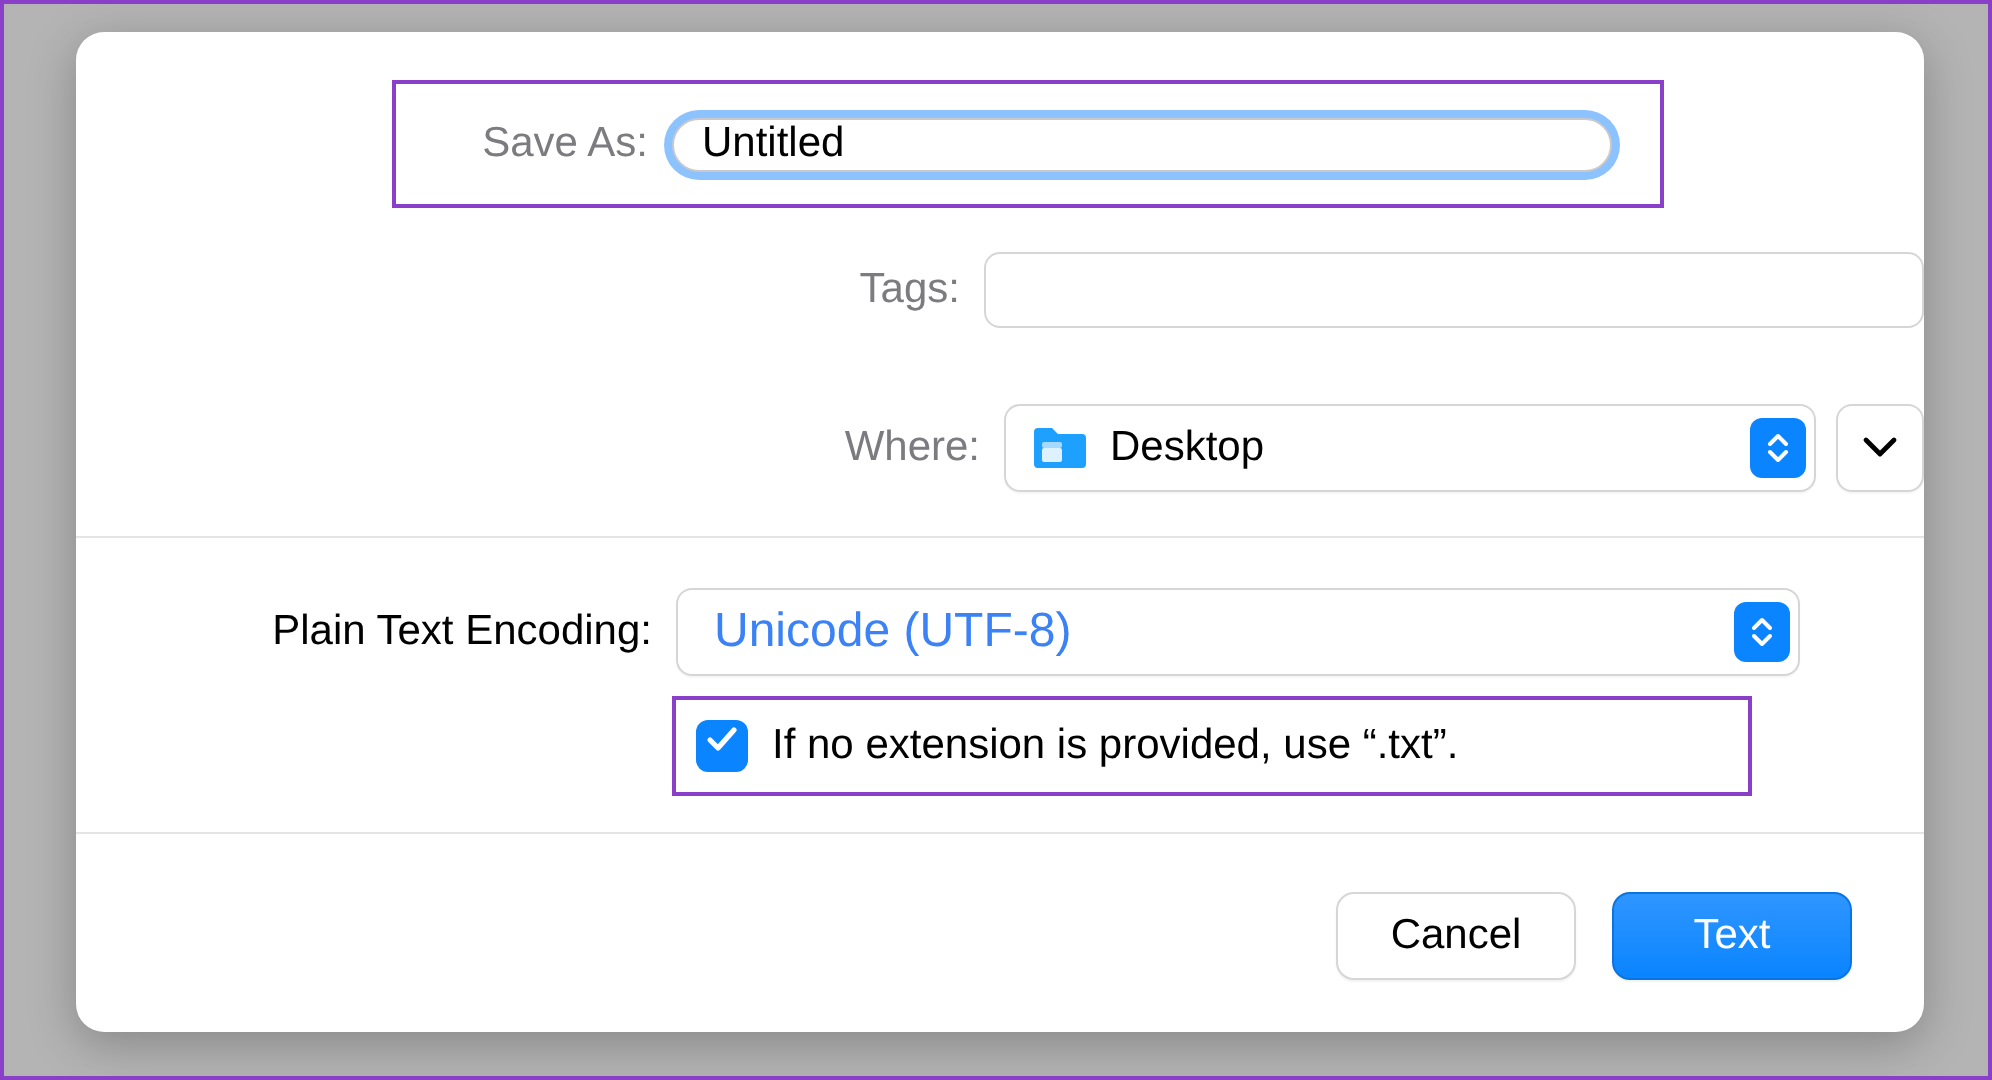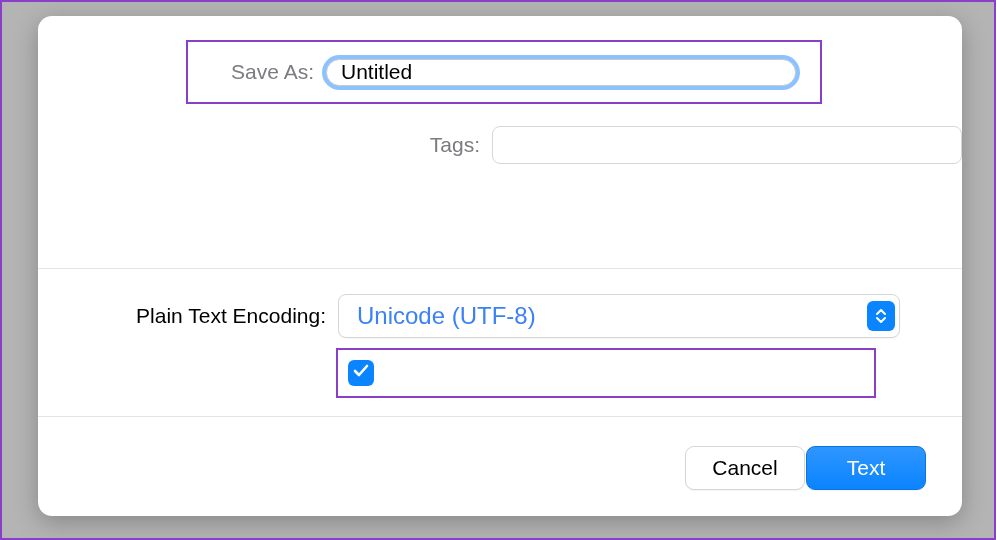--- a/index.html
+++ b/index.html
@@ -39,21 +39,21 @@
     color: #7b7b80;
     font-size: 21px;
   }
   .field-col {
     flex: 0 0 auto;
   }
 
   
   .saveas-hi {
     position: absolute;
-    left: 148px;
+    left: 158px;
     top: 24px;
     width: 636px;
     height: 64px;
     border: 2px solid #8a3fc9;
     background: #fff;
     z-index: 1;
     display: flex;
     align-items: center;
   }
   .saveas-hi .label-col { width: 138px; min-width: 138px; }
@@ -159,21 +159,21 @@
 
   
   .div2 { position: absolute; left: 0; right: 0; top: 400px; height: 1px; background: #e4e4e7; }
 
   
   .buttons {
     position: absolute;
     right: 36px;
     bottom: 26px;
     display: flex;
-    gap: 1px;
+    gap: 18px;
   }
   .btn {
     height: 44px;
     min-width: 120px;
     padding: 0 26px;
     border-radius: 9px;
     border: 1px solid #d6d6d9;
     background: #fff;
     font-size: 21px;
     display: flex; align-items: center; justify-content: center;
@@ -198,20 +198,48 @@
     </div>
   </div>
 
   <div class="row tags-row">
     <div class="label-col">Tags:</div>
     <div class="field-col">
       <input class="text-input" type="text" value="" style="">
     </div>
   </div>
 
+  <div class="row where-row">
+    <div class="label-col">Where:</div>
+    <div class="field-col" style="display:flex;align-items:center;">
+      <div class="where-popup">
+        <span class="folder-icon">
+          <svg width="30" height="24" viewBox="0 0 30 24">
+            <path d="M2 4 Q2 2 4 2 L11 2 L14 5 L26 5 Q28 5 28 7 L28 20 Q28 22 26 22 L4 22 Q2 22 2 20 Z" fill="#1ea0ff"></path>
+            <rect x="6" y="12" width="10" height="7" rx="1" fill="#ffffff" opacity="0.85"></rect>
+            <rect x="6" y="9" width="10" height="3" rx="1" fill="#ffffff" opacity="0.6"></rect>
+          </svg>
+        </span>
+        <span class="where-text">Desktop</span>
+        <span class="stepper">
+          <svg width="14" height="20" viewBox="0 0 14 20">
+            <path d="M3 8 L7 4 L11 8" stroke="#fff" stroke-width="2" fill="none" stroke-linecap="round" stroke-linejoin="round"></path>
+            <path d="M3 12 L7 16 L11 12" stroke="#fff" stroke-width="2" fill="none" stroke-linecap="round" stroke-linejoin="round"></path>
+          </svg>
+        </span>
+      </div>
+      <div class="expand-btn">
+        <span>
+          <svg width="18" height="12" viewBox="0 0 18 12">
+            <path d="M2 2 L9 9 L16 2" stroke="#000" stroke-width="2.4" fill="none" stroke-linecap="round" stroke-linejoin="round"></path>
+          </svg>
+        </span>
+      </div>
+    </div>
+  </div>
 
   <div class="div1"></div>
 
   <div class="enc-row">
     <div class="label-col">Plain Text Encoding:</div>
     <div class="field-col">
       <div class="enc-popup">
         <span class="enc-text">Unicode (UTF-8)</span>
         <span class="stepper">
           <svg width="14" height="20" viewBox="0 0 14 20">
@@ -224,20 +252,21 @@
   </div>
 
   <div class="chk-hi">
     <span class="checkbox">
       <span>
         <svg width="18" height="18" viewBox="0 0 18 18">
           <path d="M3 9 L7 13 L15 4" stroke="#fff" stroke-width="2.6" fill="none" stroke-linecap="round" stroke-linejoin="round"></path>
         </svg>
       </span>
     </span>
+    <span class="check-label">If no extension is provided, use “.txt”.</span>
   </div>
 
   <div class="div2"></div>
 
   <div class="buttons">
     <div class="btn">
       <span>Cancel</span>
     </div>
     <div class="btn btn-primary">
       <span>Text</span>

